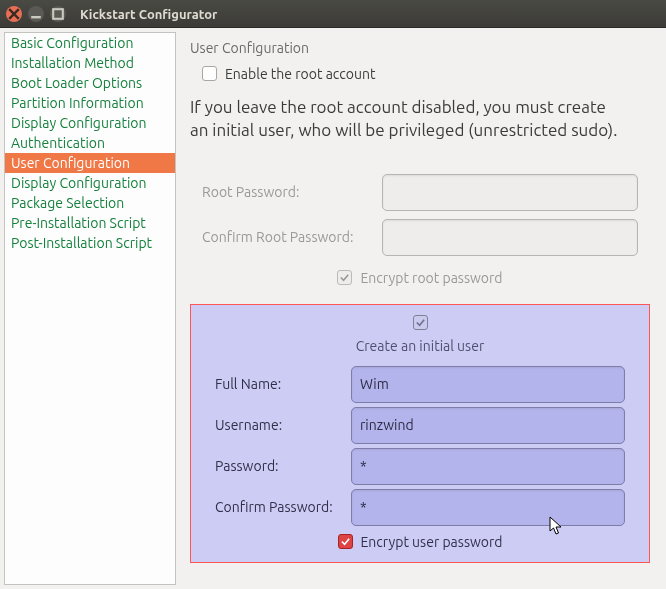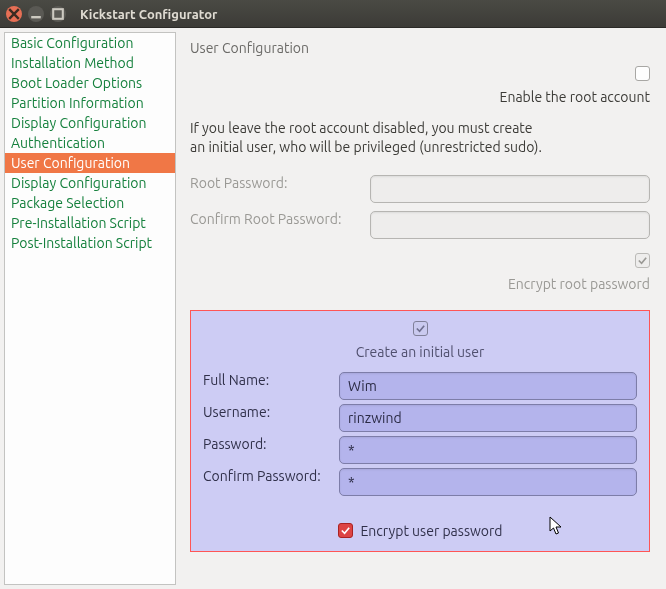--- a/index.html
+++ b/index.html
@@ -39,36 +39,36 @@
     .sidebar-item.selected {
       background: #f07746; color: #fff;
     }
 
     .main {
       flex: 1; padding: 8px 12px 10px 14px; display: flex; flex-direction: column;
       color: #3c3b37;
     }
     .section-title { font-size: 14px; color: #6b6a67; margin-bottom: 6px; }
 
-    .row { display: flex; align-items: flex-end; gap: 8px; margin: 4px 0; flex-direction: column; }
+    .row { display: flex; align-items: flex-start; gap: 8px; margin: 4px 0; }
     .check {
       width: 15px; height: 15px; border: 1px solid #a8a7a4; border-radius: 3px;
       background: #fefefe; display: inline-flex; align-items: center; justify-content: center;
     }
     .check.disabled { background: #eeedec; border-color: #bbbab7; }
     .check.checked svg { display: block; }
     .check svg { display: none; width: 11px; height: 11px; }
 
-    .info { font-size: 14px; color: #3c3b37; margin: 10px 0 14px 0; line-height: 1.35; }
-
-    .form-row { display: flex; margin: 4px 0; gap: 8px; }
+    .info { font-size: 17px; color: #3c3b37; margin: 10px 0 28px 0; line-height: 1.35; }
+
+    .form-row { display: flex; align-items: center; margin: 4px 12px; gap: 8px; }
     .form-label { font-size: 14px; color: #3c3b37; width: 172px; }
     .form-label.disabled { color: #9a9995; }
     .text-input {
-      flex: 1; height: 28px; border: 1px solid #b6b5b2; border-radius: 5px;
+      flex: 1; height: 37px; border: 1px solid #b6b5b2; border-radius: 5px;
       background: #fdfdfd; padding: 0 8px; font-size: 14px;
       box-shadow: inset 0 1px 2px rgba(0,0,0,0.08);
     }
     .text-input.disabled {
       background: #eeedec; color: #9a9995;
     }
 
     .encrypt-row { justify-content: center; margin: 10px 0 16px 0; }
     .encrypt-label { font-size: 14px; }
 
@@ -83,21 +83,21 @@
     }
     .hl-check {
       width: 15px; height: 15px; border: 1px solid #808099; border-radius: 3px;
       background: rgba(200,200,235,0.6); display: inline-flex; align-items: center; justify-content: center;
     }
     .hl-check.filled { background: #d44; border-color: #a22; }
     .hl-check svg { width: 11px; height: 11px; }
     .hl-title-row { display: flex; align-items: center; gap: 8px; margin-bottom: 12px; flex-direction: column; }
     .hl-title { font-size: 14px; color: #50506e; }
 
-    .hl-encrypt-row { display: flex; align-items: center; justify-content: center; gap: 8px; margin-top: 27px; }
+    .hl-encrypt-row { display: flex; align-items: center; justify-content: center; gap: 8px; margin-top: 8px; }
     .hl-encrypt-label { font-size: 14px; color: #30304a; }
 
     .cursor {
       position: absolute; left: 549px; top: 516px; pointer-events: none;
     }
   </style>
 </head>
 <body>
 
 <div class="window">

